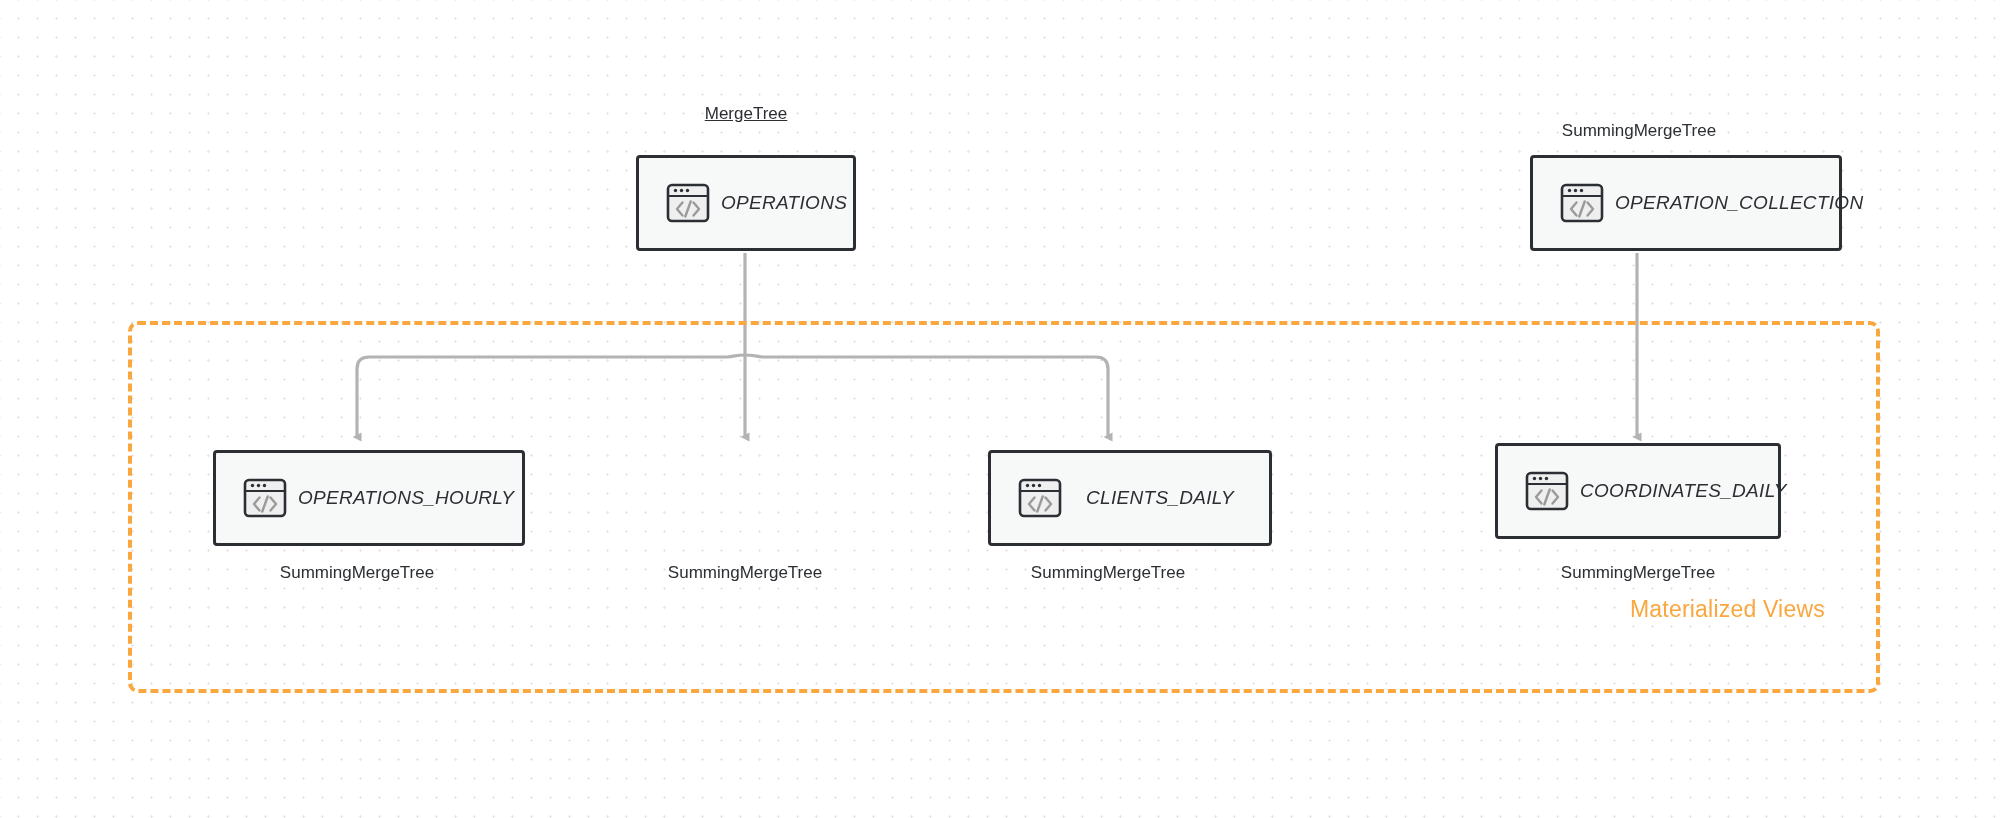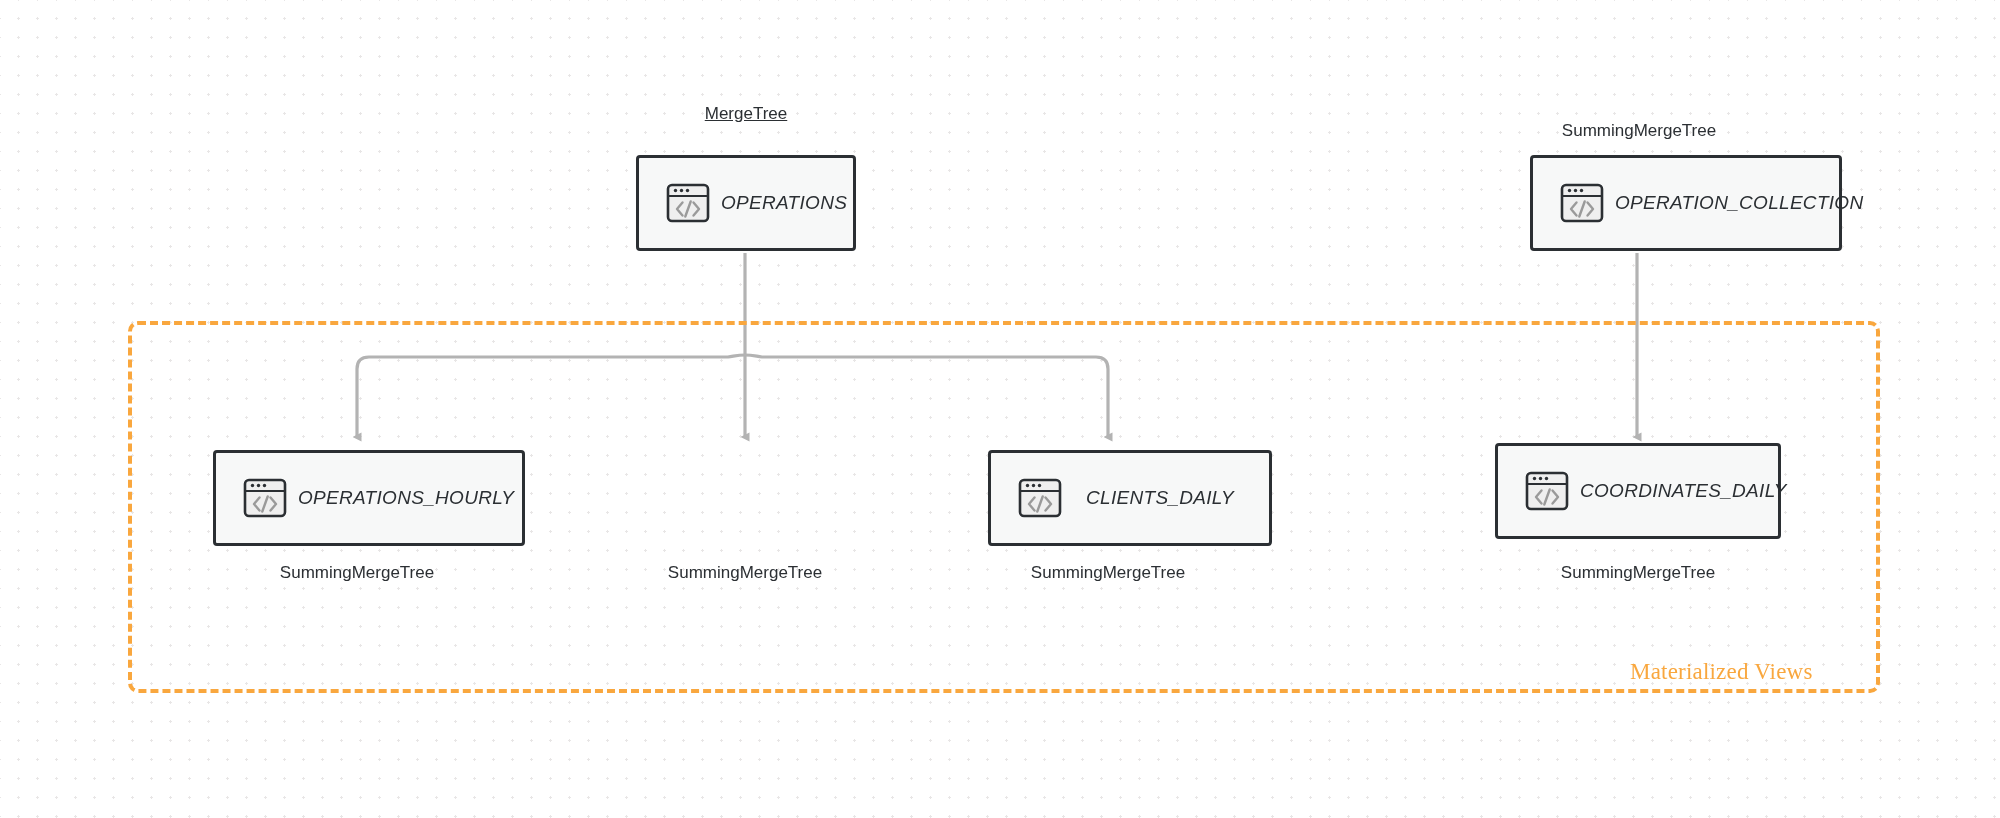--- a/index.html
+++ b/index.html
@@ -102,21 +102,21 @@
     <path d="M745,355 C738,355 735,356 728,357 L369,357 Q357,357 357,369 L357,437" fill="none" stroke="#b3b3b3" stroke-width="3.2" marker-end="url(#arrowhead)"></path>
 
     <path d="M745,355 L745,437" fill="none" stroke="#b3b3b3" stroke-width="3.2" marker-end="url(#arrowhead)"></path>
 
     <path d="M745,355 C752,355 755,356 762,357 L1096,357 Q1108,357 1108,369 L1108,437" fill="none" stroke="#b3b3b3" stroke-width="3.2" marker-end="url(#arrowhead)"></path>
 
     <path d="M1637,253 L1637,437" fill="none" stroke="#b3b3b3" stroke-width="3.2" marker-end="url(#arrowhead)"></path>
   </svg>
 
   <div class="group-frame" style="left:128px; top:321px; width:1752px; height:372px;"></div>
-  <div class="group-label" style="left:1630px; top:659px;font-family:Liberation Serif, serif;">Materialized Views</div>
+  <div class="group-label" style="left:1630px; top:596px;">Materialized Views</div>
 
   <div class="engine-label" style="left:636px; top:104px; width:220px;text-decoration:underline;">MergeTree</div>
   <div class="node" style="left:636px; top:155px; width:220px;">
     <span class="icon-wrap">
       <svg width="46" height="46" viewBox="0 0 46 46" xmlns="http://www.w3.org/2000/svg">
         <rect x="3" y="5" width="40" height="36" rx="4" ry="4" fill="#efefef" stroke="#2b2f33" stroke-width="2.6"></rect>
         <line x1="3" y1="16" x2="43" y2="16" stroke="#2b2f33" stroke-width="2.2"></line>
         <circle cx="10.5" cy="10.5" r="1.7" fill="#2b2f33"></circle>
         <circle cx="16.5" cy="10.5" r="1.7" fill="#2b2f33"></circle>
         <circle cx="22.5" cy="10.5" r="1.7" fill="#2b2f33"></circle>

